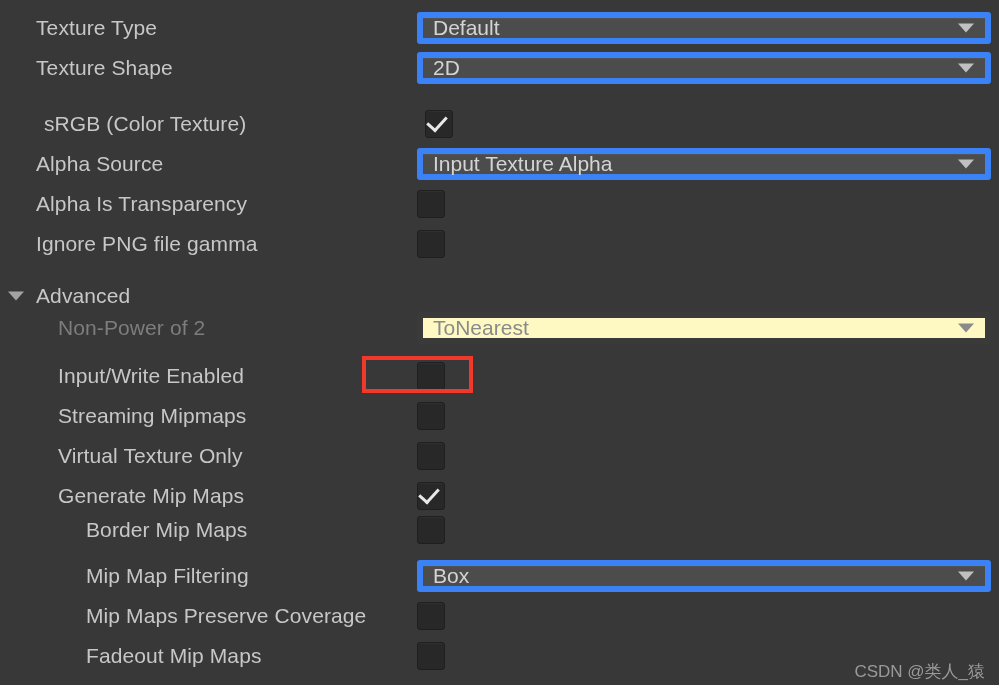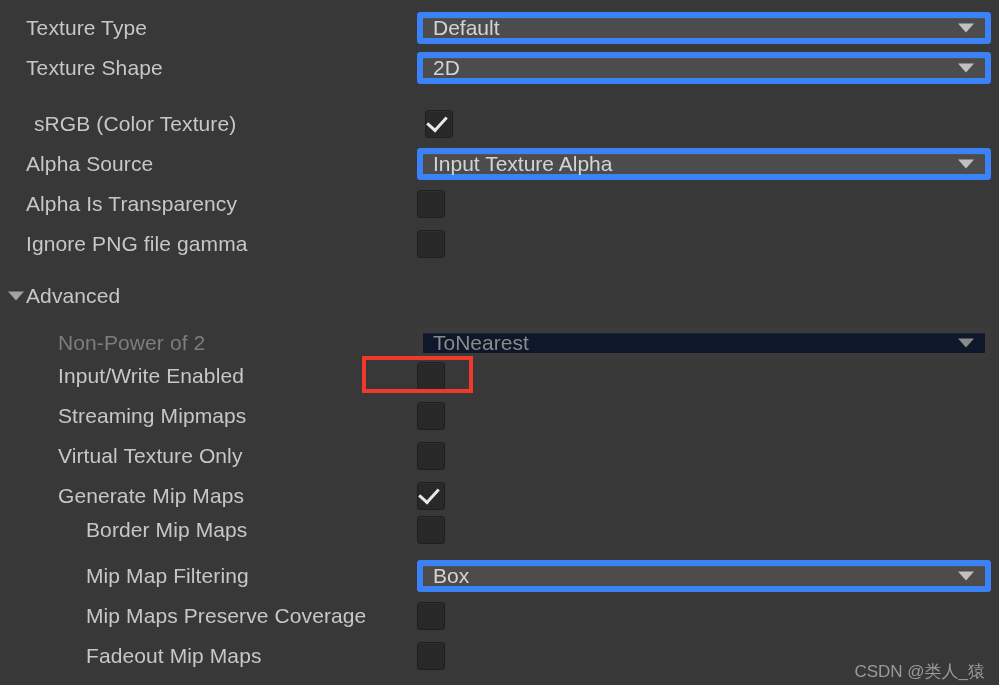--- a/index.html
+++ b/index.html
@@ -42,21 +42,21 @@
   }
   .label.dim {
     color: #7d7d7d;
   }
   .label.clip {
     overflow: hidden;
     max-width: 339px;
   }
 
   
-  .ind0 { left: 26px; }
+  .ind0 { left: 36px; }
   .ind1 { left: 58px; }
   .ind2 { left: 86px; }
 
   
   .foldout-arrow {
     position: absolute;
     left: 8px;
     top: 50%;
     transform: translateY(-50%);
     width: 0;
@@ -99,21 +99,21 @@
     transform: translateY(-50%);
     width: 574px;
     height: 32px;
     box-sizing: border-box;
     background: #4c4c4c;
     border: 6px solid #3b82f6;
     border-radius: 3px;
     box-shadow: inset 0 1px 0 rgba(255,255,255,0.045);
   }
   .dropdown.disabled {
-    background: #0f172a;
+    background: #fef9c3;
     border-color: #3a3a3a;
   }
   .dropdown .dd-text {
     position: absolute;
     left: 10px;
     top: 50%;
     transform: translateY(-50%);
     font-size: 21px;
     color: #d4d4d4;
     white-space: nowrap;
@@ -195,21 +195,21 @@
         <div class="checkbox"></div>
       </div>
       <div class="row" style="top: 224px;">
         <div class="label ind0">Ignore PNG file gamma</div>
         <div class="checkbox"></div>
       </div>
       <div class="row" style="top: 276px;">
         <div class="foldout-arrow"></div>
         <div class="label ind0">Advanced</div>
       </div>
-      <div class="row" style="top: 323px; text-align: center;">
+      <div class="row" style="top: 308px; text-align: center;">
         <div class="label ind1 dim">Non-Power of 2</div>
         <div class="dropdown disabled">
           <span class="dd-text">ToNearest</span>
           <span class="dd-arrow"></span>
         </div>
       </div>
       <div class="row" style="top: 356px;">
         <div class="label ind1">Input/Write Enabled</div>
         <div class="checkbox"></div>
       </div>

